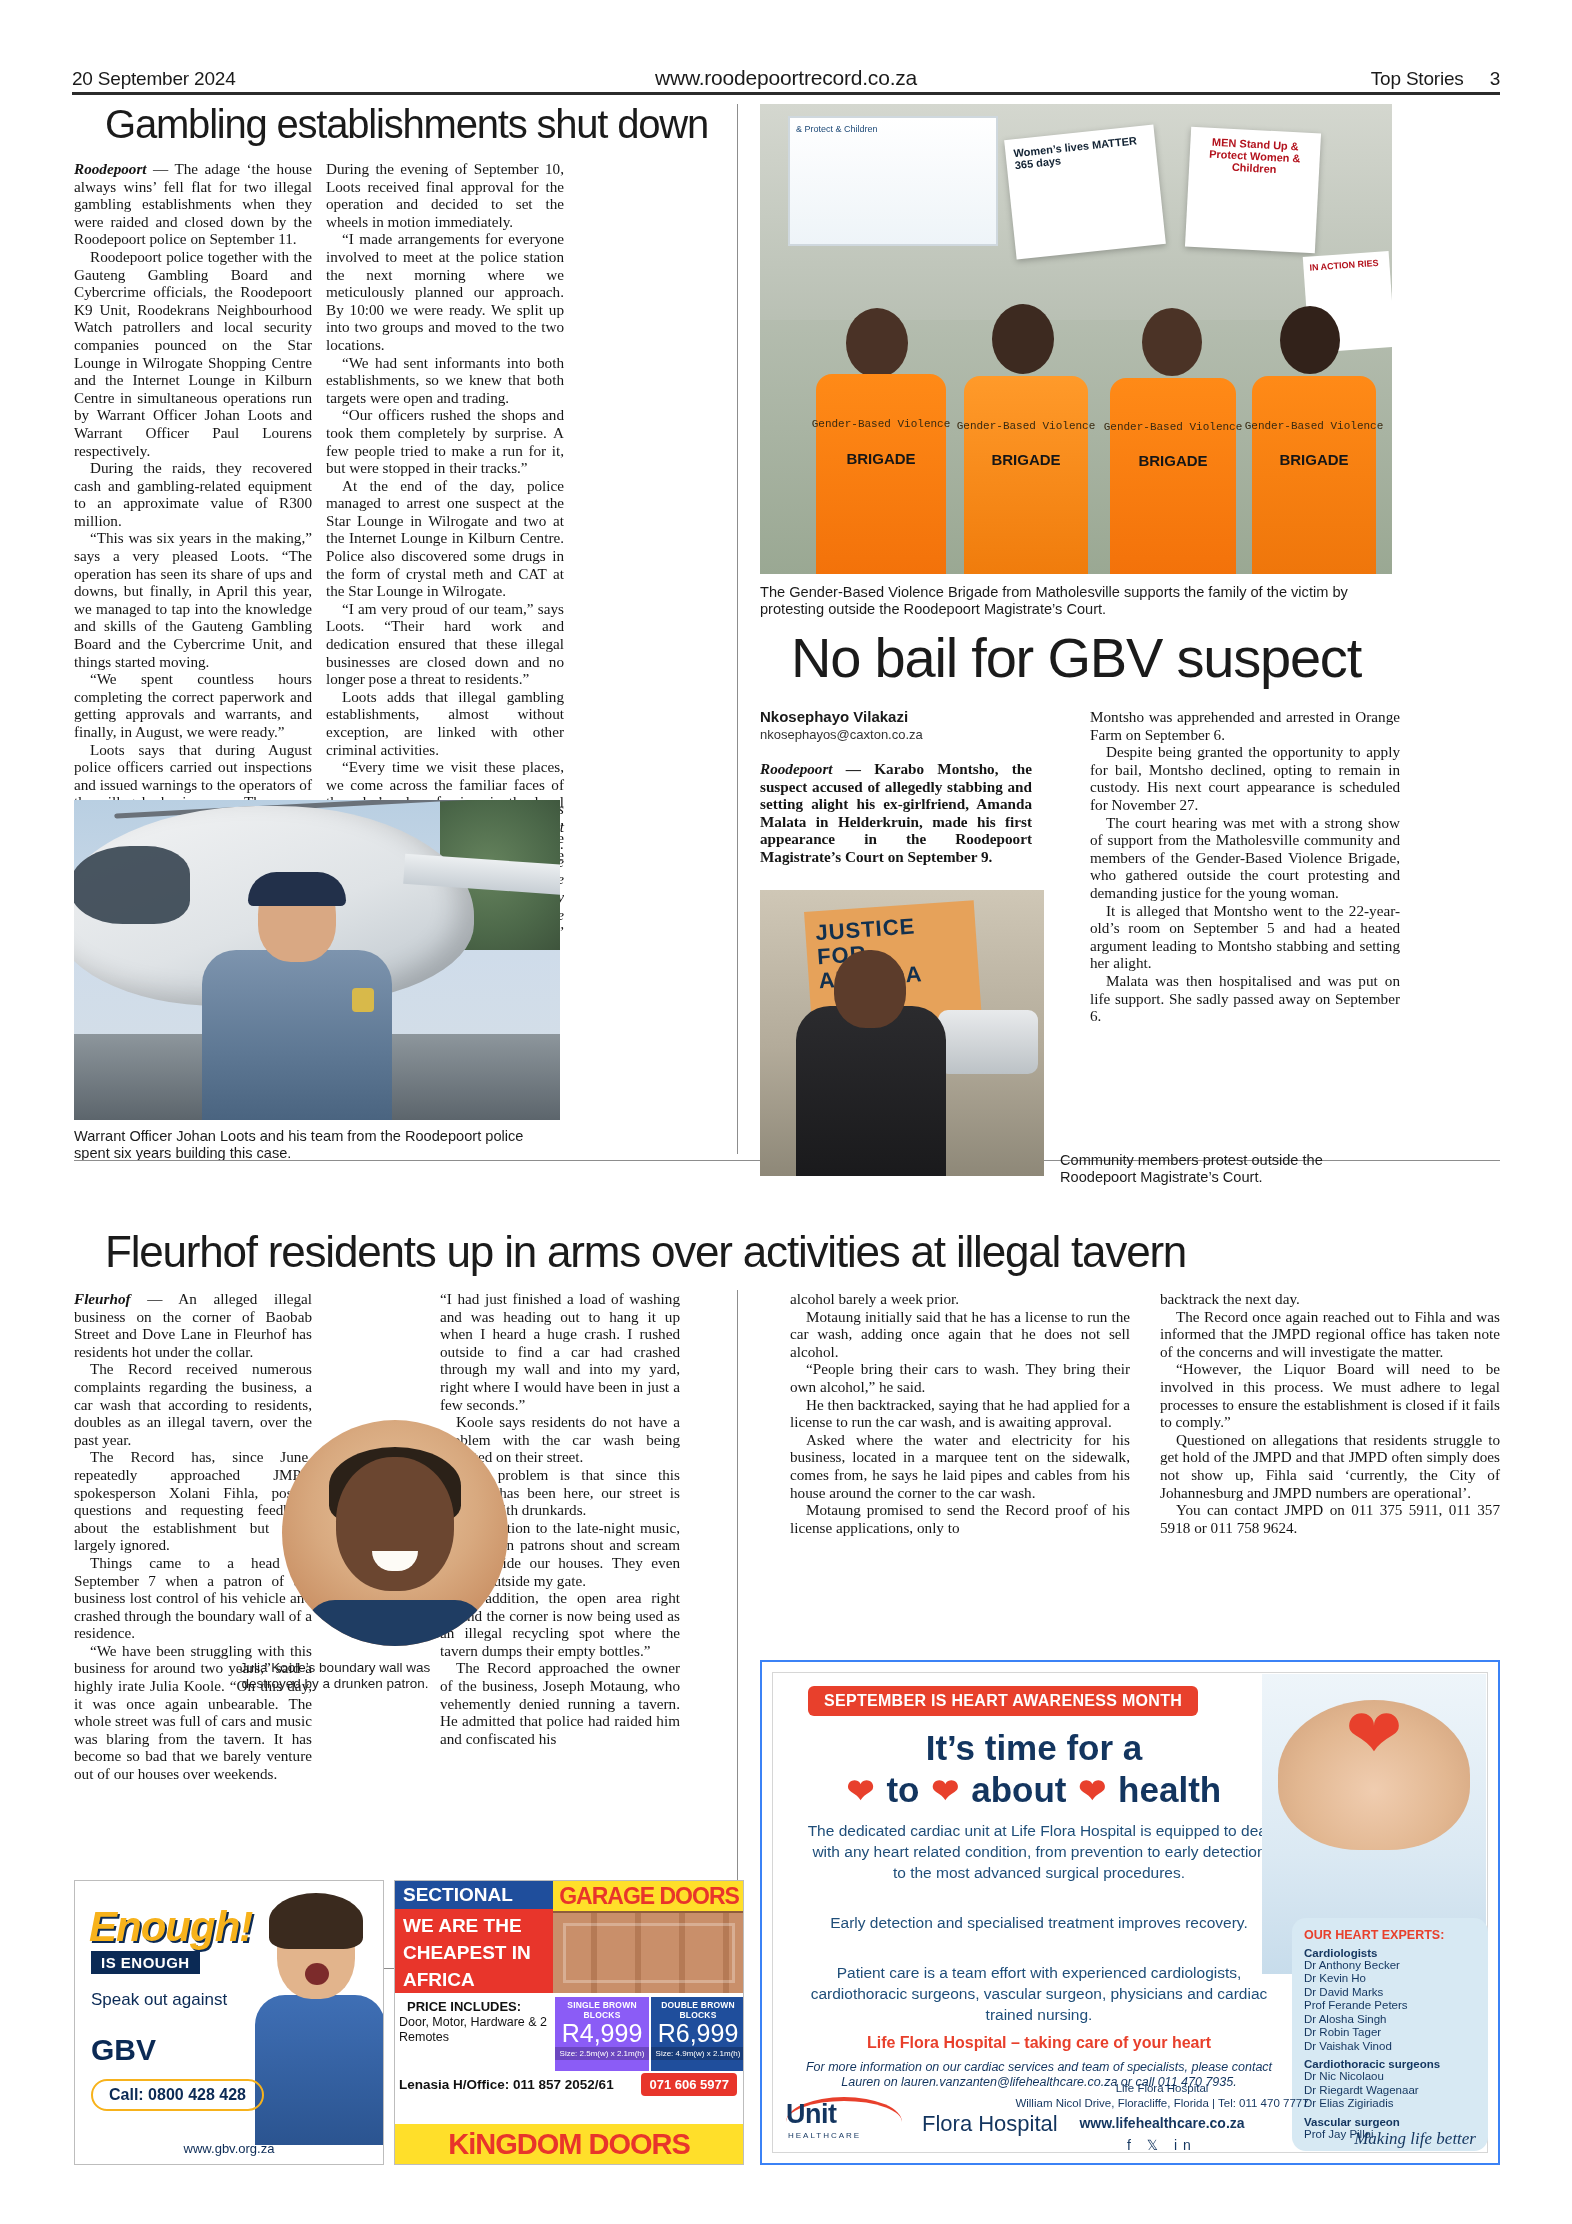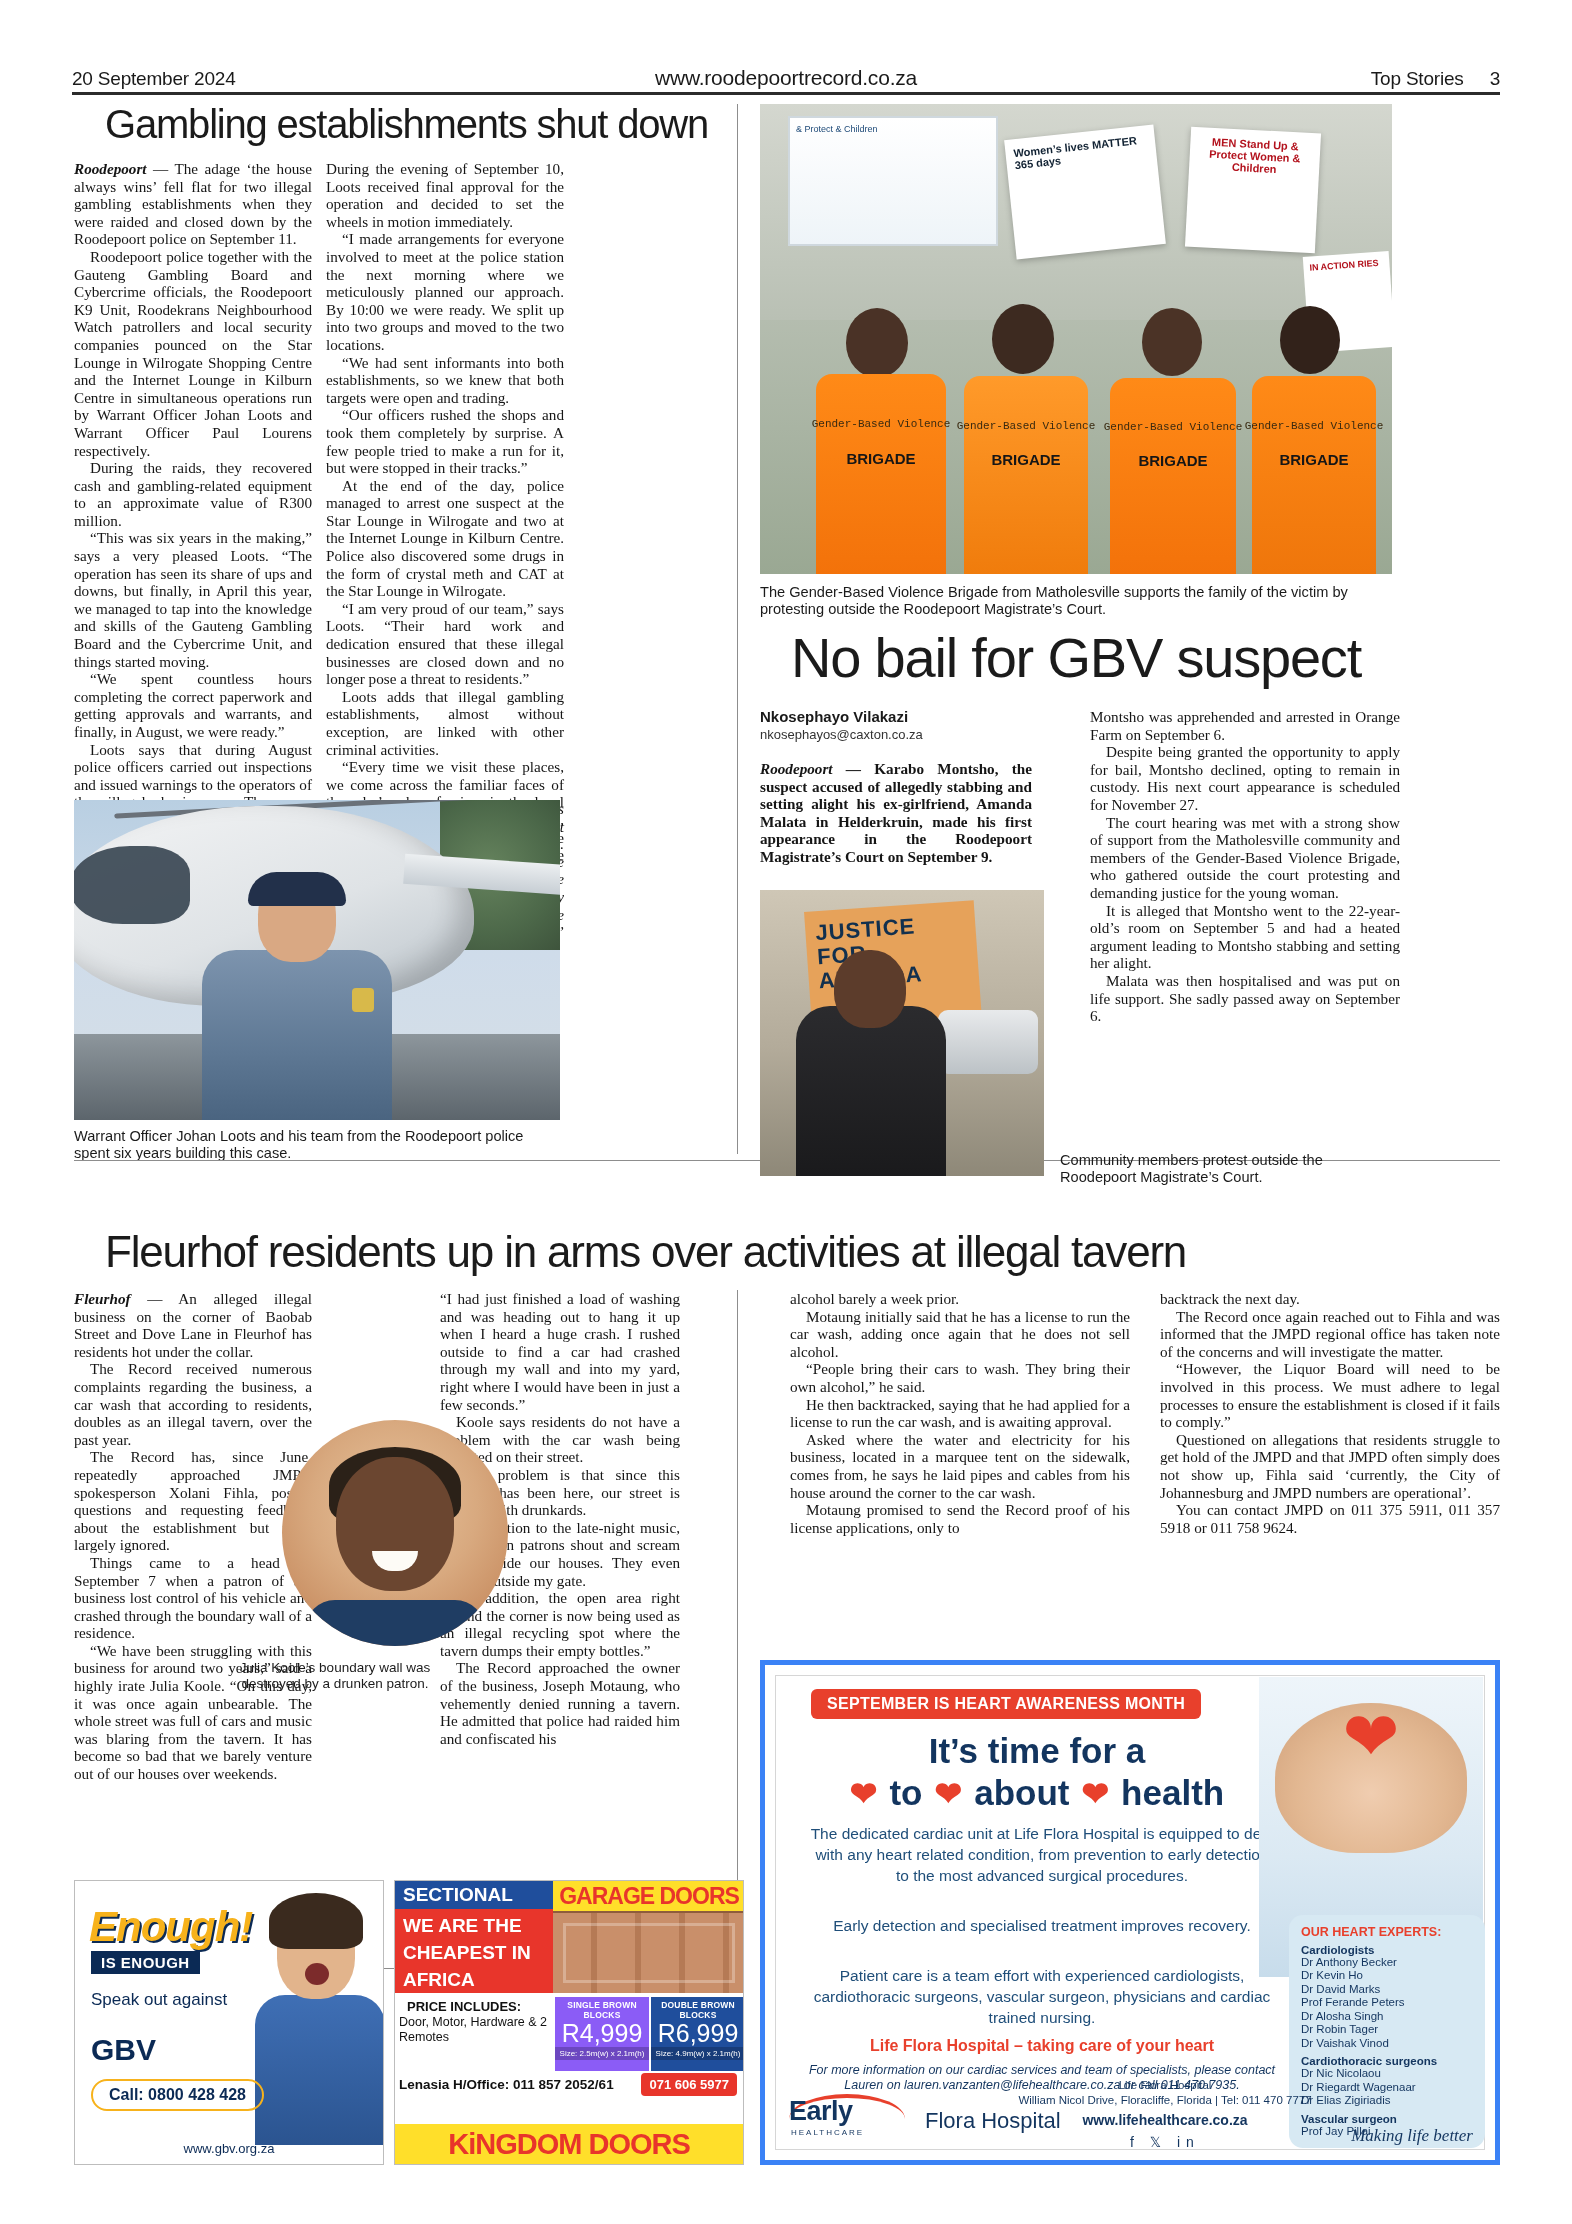--- a/index.html
+++ b/index.html
@@ -352,21 +352,21 @@
   #ad-kd .kdbar {
     position:absolute; left:0; bottom:0; width:100%; height:40px;
     background:#ffdf2a; color:#e8352b;
     font-family:"Liberation Sans", sans-serif; font-weight:bold; font-size:29px;
     text-align:center; letter-spacing:-1px; line-height:40px;
   }
 
   
   #ad-life {
     position:absolute; left:760px; top:1660px; width:740px; height:505px;
-    background:#ffffff; border:5px solid #3b82f6; overflow:hidden;
+    background:#ffffff; border:2px solid #3b82f6; overflow:hidden;
   }
   #ad-life .inner { position:absolute; inset:10px; border:1px solid #d6d6d6; }
   #ad-life .month {
     position:absolute; left:46px; top:24px;
     background:#e8402c; color:#fff; border-radius:6px;
     font-family:"Liberation Sans", sans-serif; font-weight:bold; font-size:16px;
     padding:6px 16px; letter-spacing:.3px;
   }
   #ad-life .t1 {
     position:absolute; left:22px; top:66px; width:500px; text-align:center;
@@ -711,21 +711,21 @@
           <div class="nm">Dr Nic Nicolaou</div>
           <div class="nm">Dr Riegardt Wagenaar</div>
           <div class="nm">Dr Elias Zigiriadis</div>
           <div class="grp">Vascular surgeon</div>
           <div class="nm">Prof Jay Pillai</div>
         </div>
     </div>
 
     <div class="logo">
       <div class="swoosh"></div>
-      <div class="lw">Early</div>
+      <div class="lw">Unit</div>
       <div class="sub">HEALTHCARE</div>
     </div>
     <div class="fh">Flora Hospital</div>
     <div class="addr">
       <div>Life Flora Hospital</div>
       <div>William Nicol Drive, Floracliffe, Florida | Tel: 011 470 7777</div>
     </div>
     <div class="web">www.lifehealthcare.co.za</div>
     <div class="social">f 𝕏 in</div>
     <div class="making">Making life better</div>

